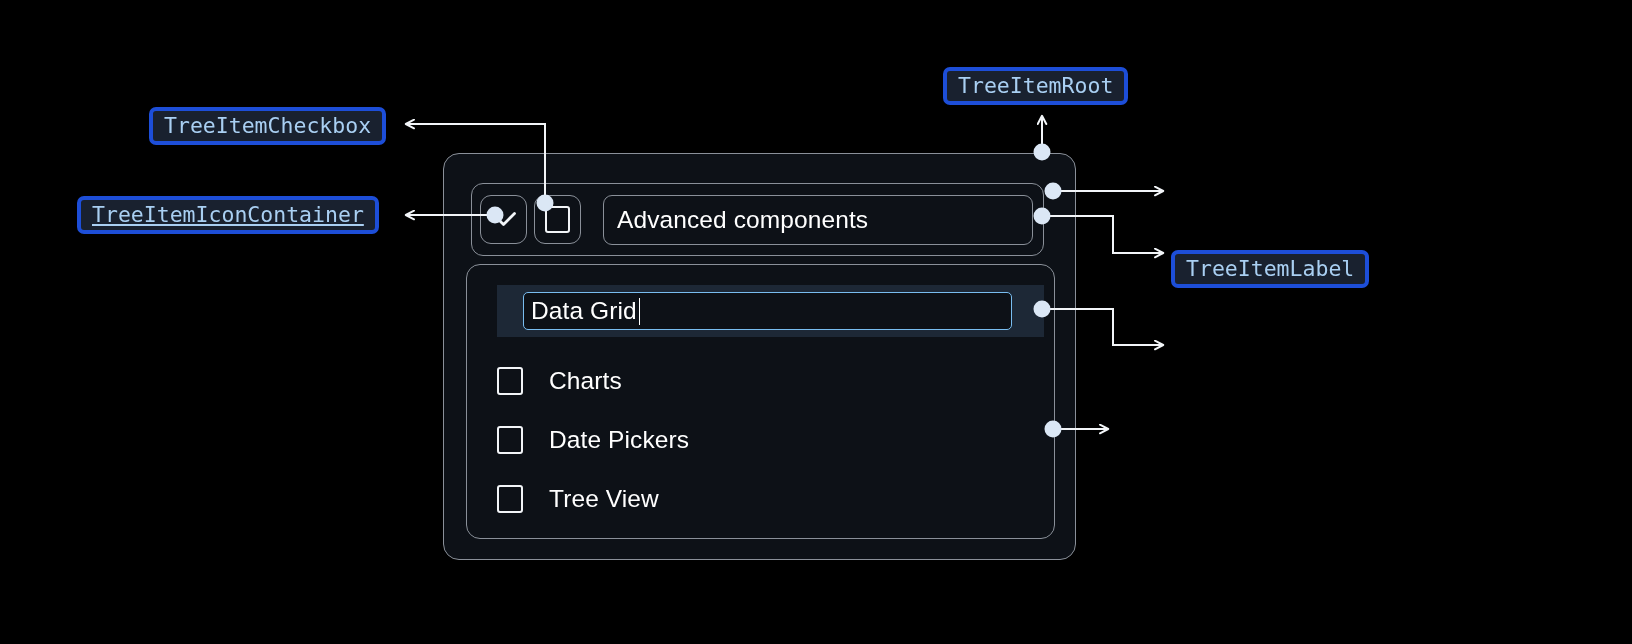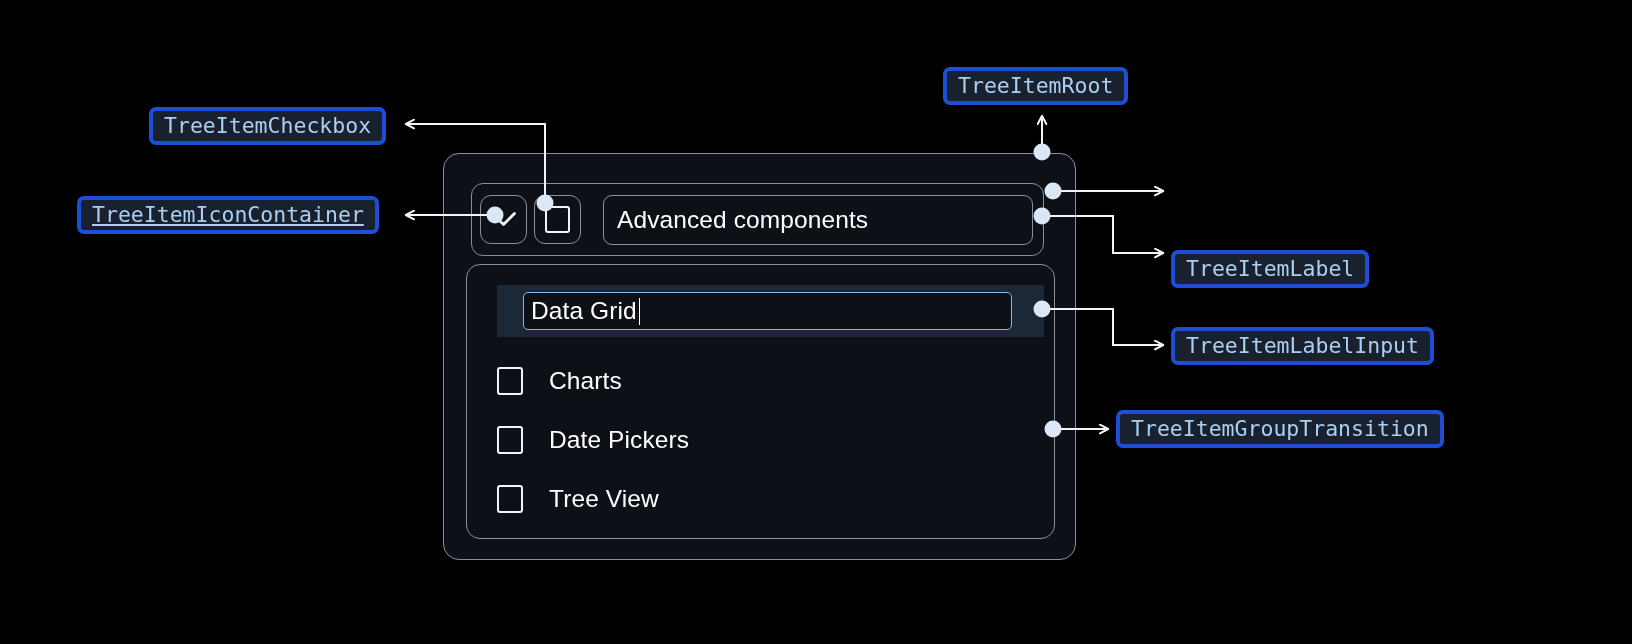--- a/index.html
+++ b/index.html
@@ -227,23 +227,21 @@
 
   <div class="badge" style="left:149px; top:107px;">TreeItemCheckbox</div>
 
   <div class="badge" style="left:77px; top:196px;text-decoration:underline;">TreeItemIconContainer</div>
 
   <div class="badge" style="left:943px; top:67px;">TreeItemRoot</div>
 
 
   <div class="badge" style="left:1171px; top:250px;">TreeItemLabel</div>
 
-  <div class="badge" style="left:1171px; top:327px;">TreeItemLabelInput</div>
-
-  <div class="badge" style="left:1116px; top:410px;">TreeItemGroupTransition</div>
+
 
   <div id="tree-root">
 
     <div id="tree-content">
 
       <div class="icon-container">
         <span>
           <svg width="27" height="17" viewBox="0 0 27 17" fill="none" xmlns="http://www.w3.org/2000/svg">
             <path d="M2.5 2.5 L13.5 13.5 L24.5 2.5" stroke="#f2f5f8" stroke-width="2.8" stroke-linecap="round" stroke-linejoin="round"></path>
           </svg>

